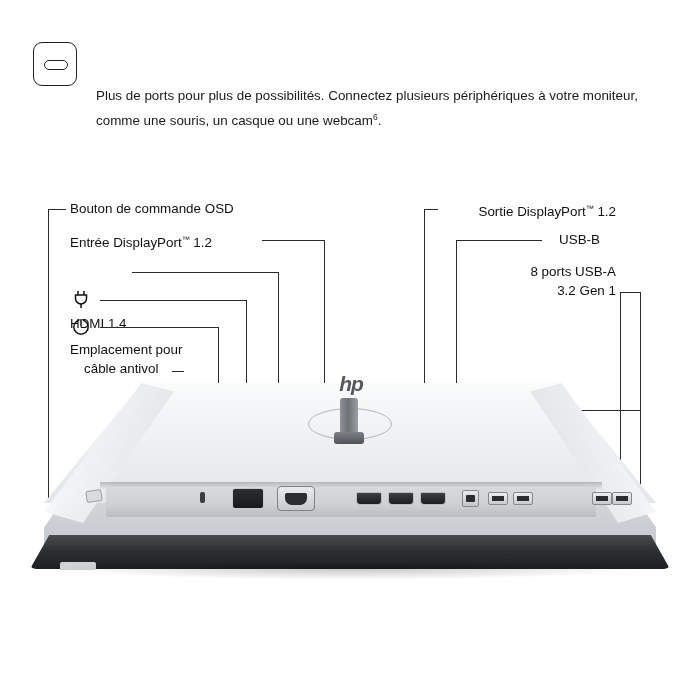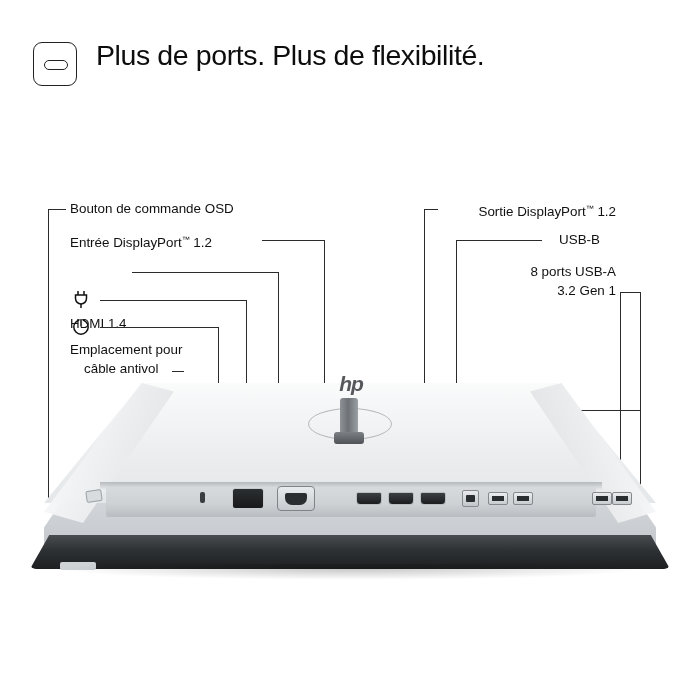--- a/index.html
+++ b/index.html
@@ -328,21 +328,24 @@
   .usb.u3 { left: 592px; }
   .usb.u4 { left: 612px; }
 </style>
 </head>
 <body>
 
 <div class="header">
   <div class="header-icon">
     <div class="plug-body"></div>
   </div>
-  <div class="header-title">Plus de ports. Plus de flexibilité.</div>
+  <div class="header-sub">
+    <span>Plus de ports pour plus de possibilités. Connectez plusieurs périphériques</span>
+    <span>à votre moniteur, comme une souris, un casque ou une webcam</span><sup>6</sup><span>.</span>
+  </div>
 </div>
 
 <div>
 
   <div class="label" style="left:70px; top:200px;text-align:center;">Bouton de commande OSD</div>
   <div class="ln h" style="left:48px; top:209px; width:18px;"></div>
   <div class="ln v" style="left:48px; top:209px; height:292px;"></div>
   <div class="ln h" style="left:48px; top:500px; width:155px;"></div>
 
   <div class="label" style="left:70px; top:231px;"><span>Entrée DisplayPort</span><sup>™</sup><span> 1.2</span></div>

